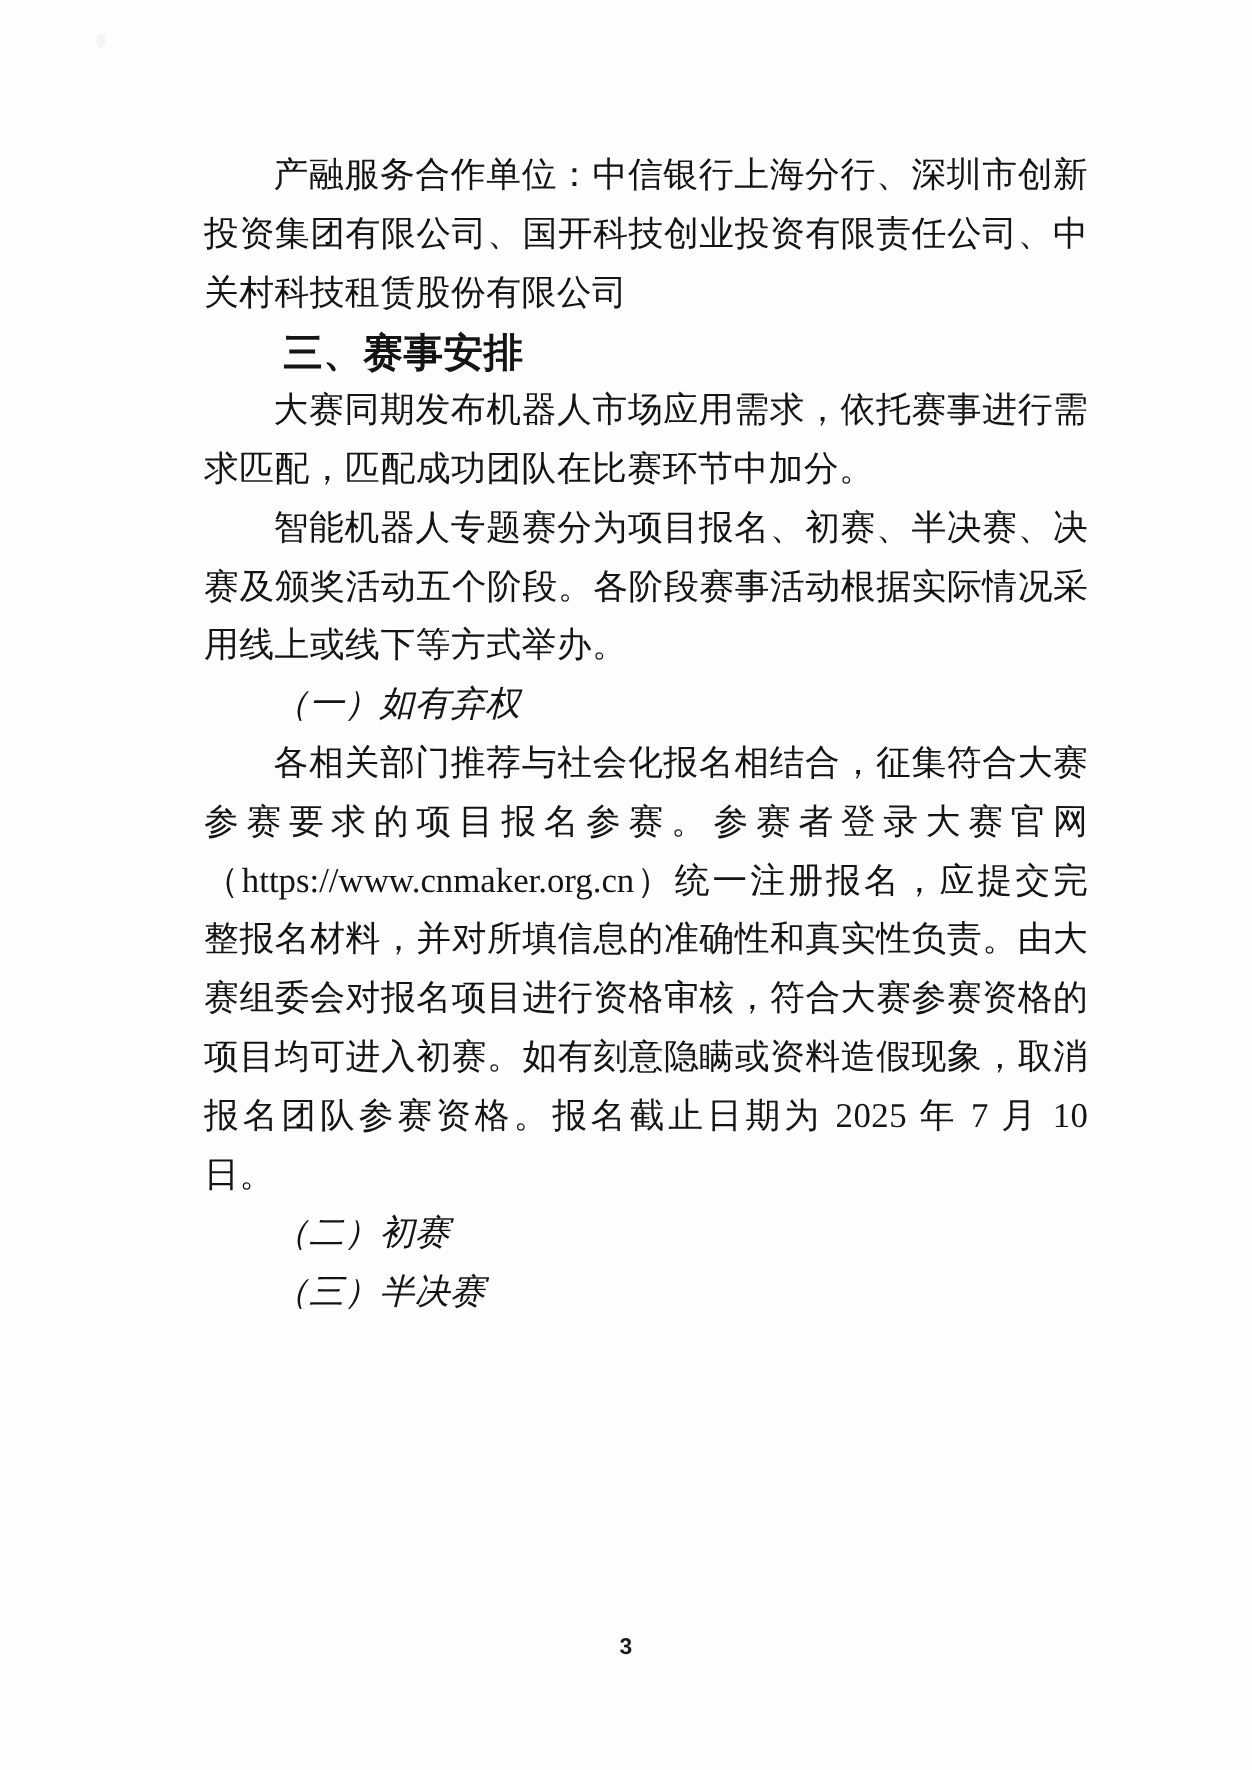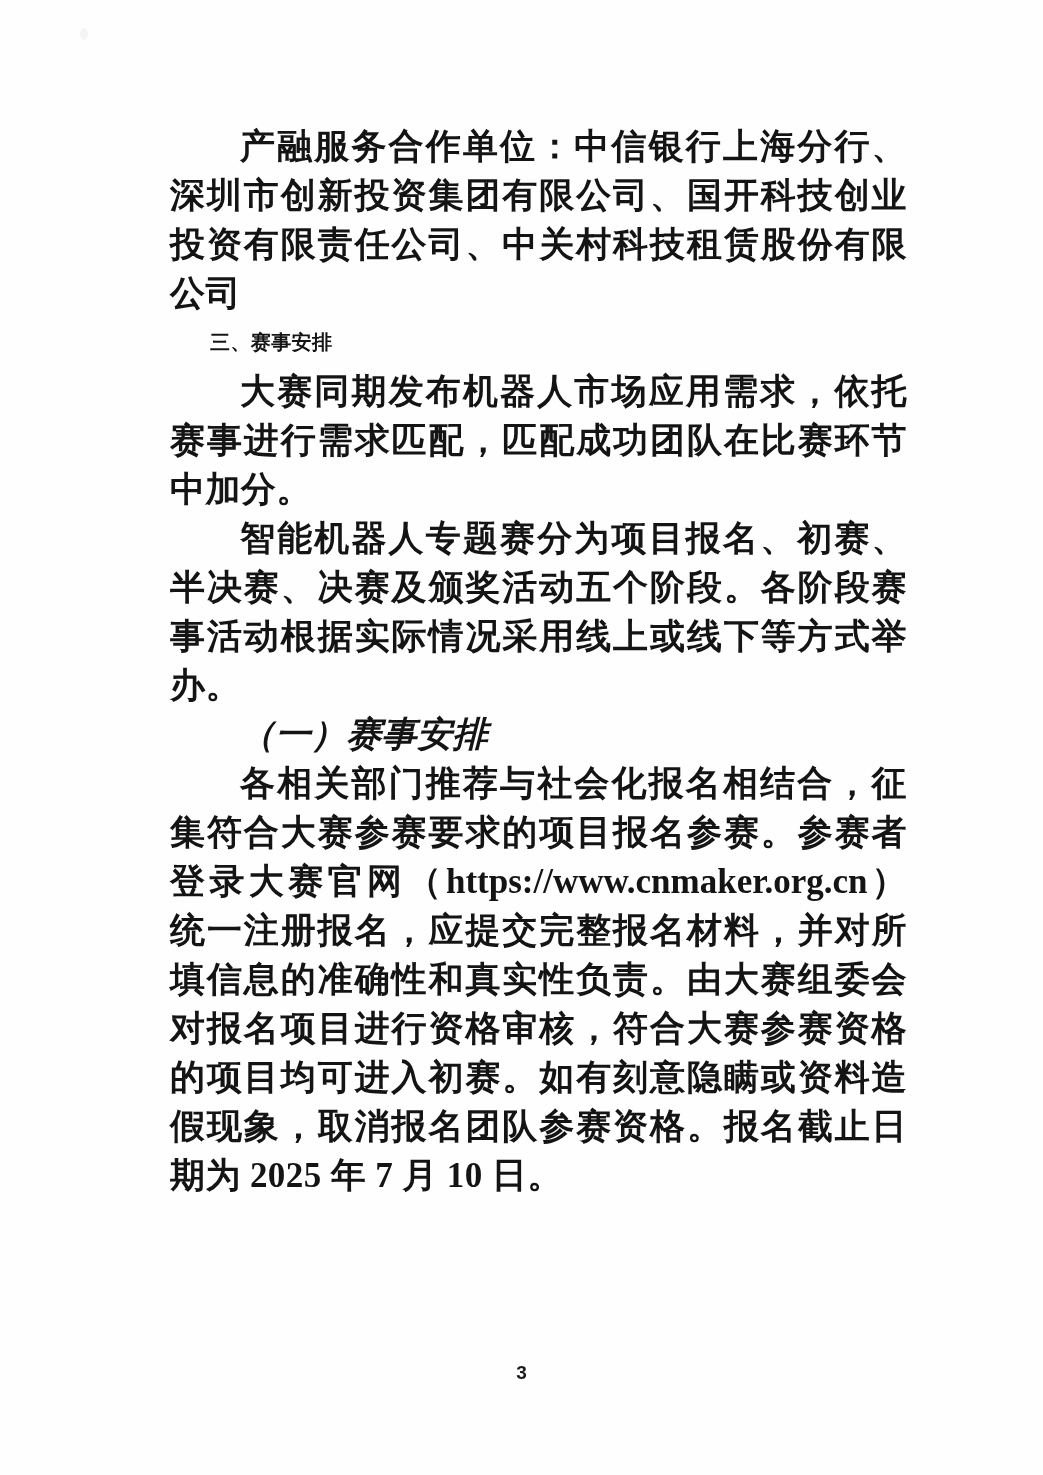--- a/index.html
+++ b/index.html
@@ -29,35 +29,35 @@
     position: absolute;
     left: 170px;
     top: 122px;
     width: 737px;
   }
   .content p,
   .content h2,
   .content h3 {
     margin: 0;
     padding: 0;
-    font-size: 35px;
+    font-size: 29px;
     line-height: 49px;
     letter-spacing: 0.4px;
-    font-weight: bold;
+    font-weight: normal;
   }
   p.body {
     text-align: justify;
     text-justify: inter-ideograph;
     text-indent: 2em;
   }
   h2.h-section {
     font-family: "Liberation Sans", "DejaVu Sans", sans-serif;
     font-weight: 700;
     text-indent: 2em;
-    font-size: 20px;
+    font-size: 33px;
   }
   h3.h-sub {
     font-style: italic;
     text-indent: 2em;
   }
   .url {
     letter-spacing: 0;
   }
   .footer {
     position: absolute;
@@ -83,26 +83,28 @@
   <main class="content">
 
     <p class="body">产融服务合作单位：中信银行上海分行、深圳市创新投资集团有限公司、国开科技创业投资有限责任公司、中关村科技租赁股份有限公司</p>
 
     <h2 class="h-section">三、赛事安排</h2>
 
     <p class="body">大赛同期发布机器人市场应用需求，依托赛事进行需求匹配，匹配成功团队在比赛环节中加分。</p>
 
     <p class="body">智能机器人专题赛分为项目报名、初赛、半决赛、决赛及颁奖活动五个阶段。各阶段赛事活动根据实际情况采用线上或线下等方式举办。</p>
 
-    <h3 class="h-sub">（一）赛事安排</h3>
+    <h3 class="h-sub">（一）如有弃权</h3>
 
     <p class="body"><span>各相关部门推荐与社会化报名相结合，征集符合大赛参赛要求的项目报名参赛。参赛者登录大赛官网（</span><span class="url">https://www.cnmaker.org.cn</span><span>）统一注册报名，应提交完整报名材料，并对所填信息的准确性和真实性负责。由大赛组委会对报名项目进行资格审核，符合大赛参赛资格的项目均可进入初赛。如有刻意隐瞒或资料造假现象，取消报名团队参赛资格。报名截止日期为 2025 年 7 月 10 日。</span></p>
 
+    <h3 class="h-sub">（二）初赛</h3>
 
 
+    <h3 class="h-sub">（三）半决赛</h3>
 
 
   </main>
 
   <footer class="footer">
     <span class="pagenum">3</span>
   </footer>
 
 </div>
 

